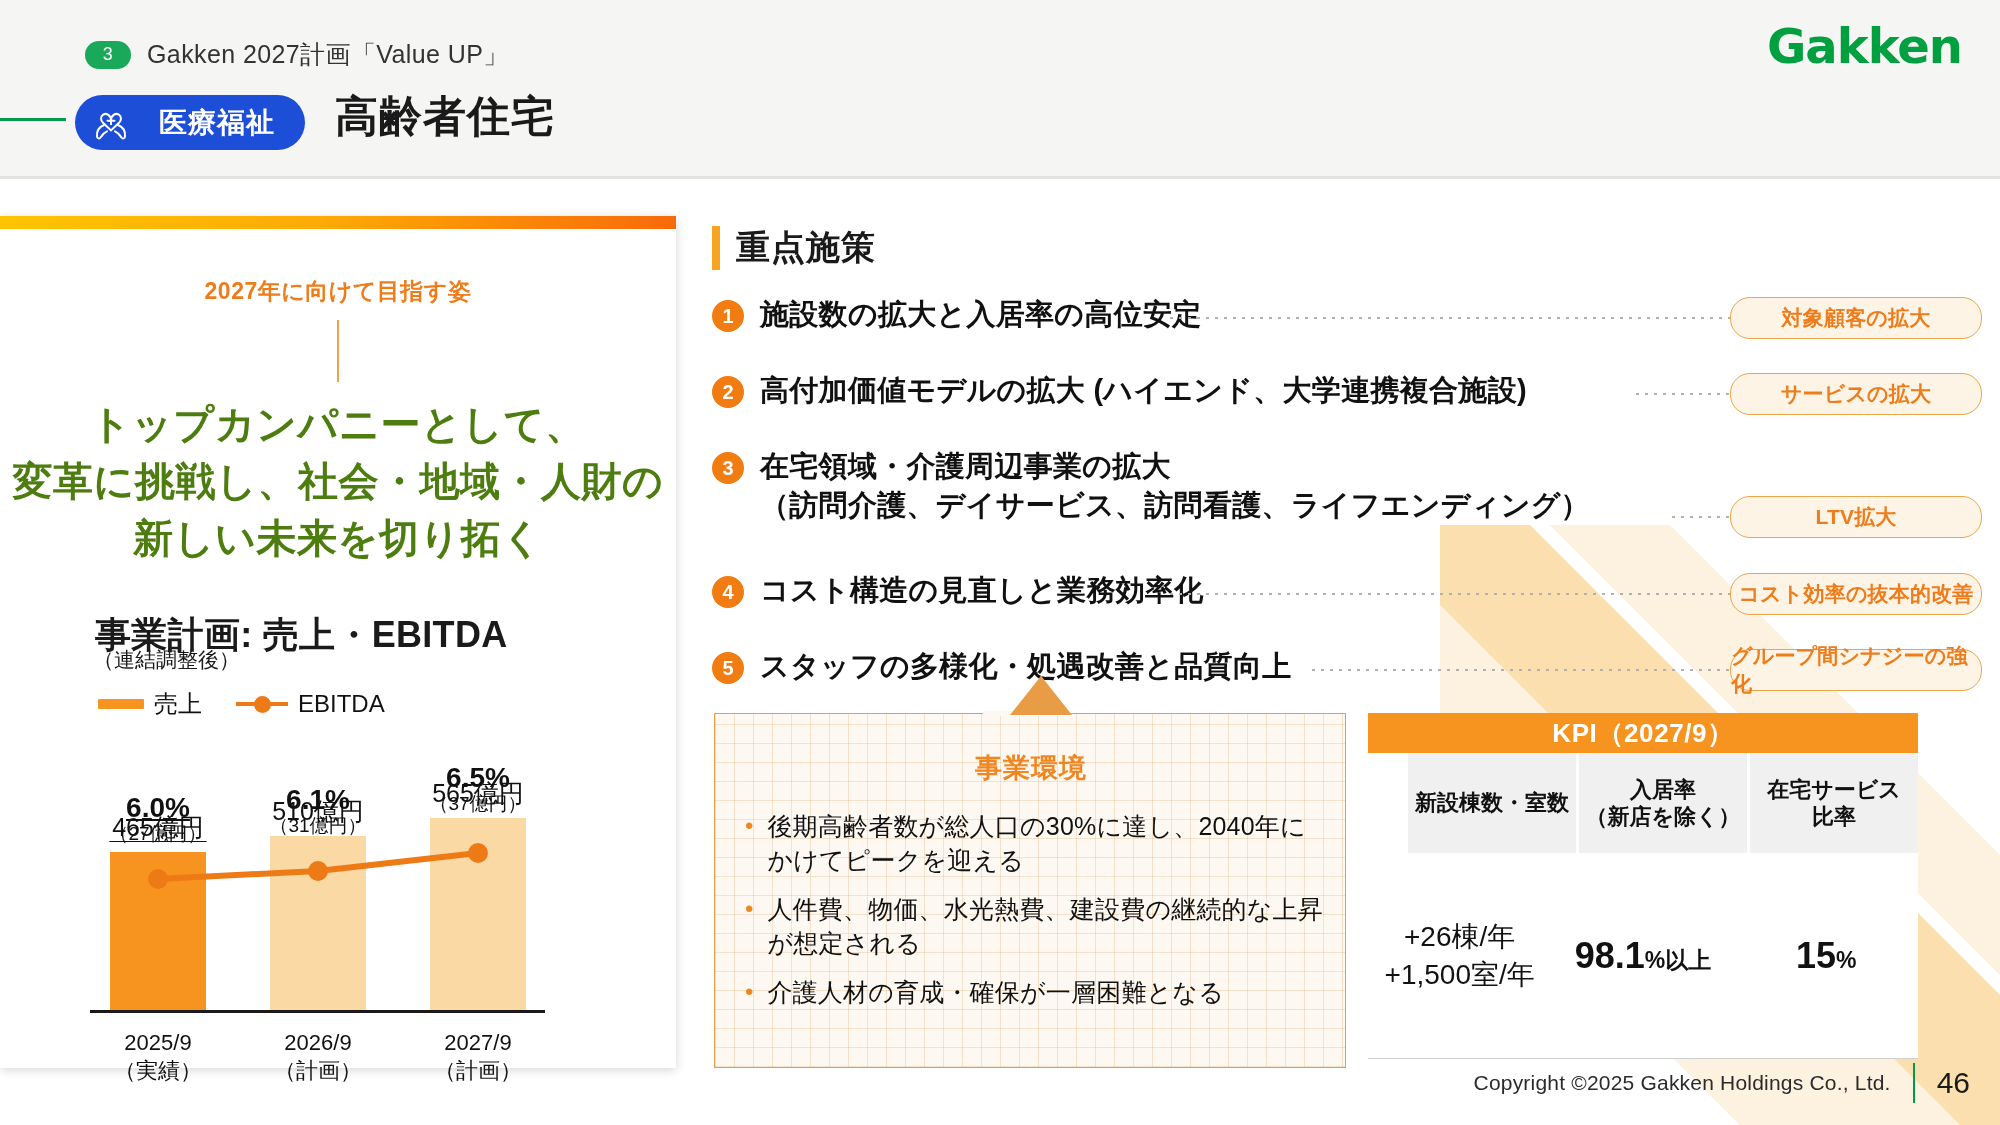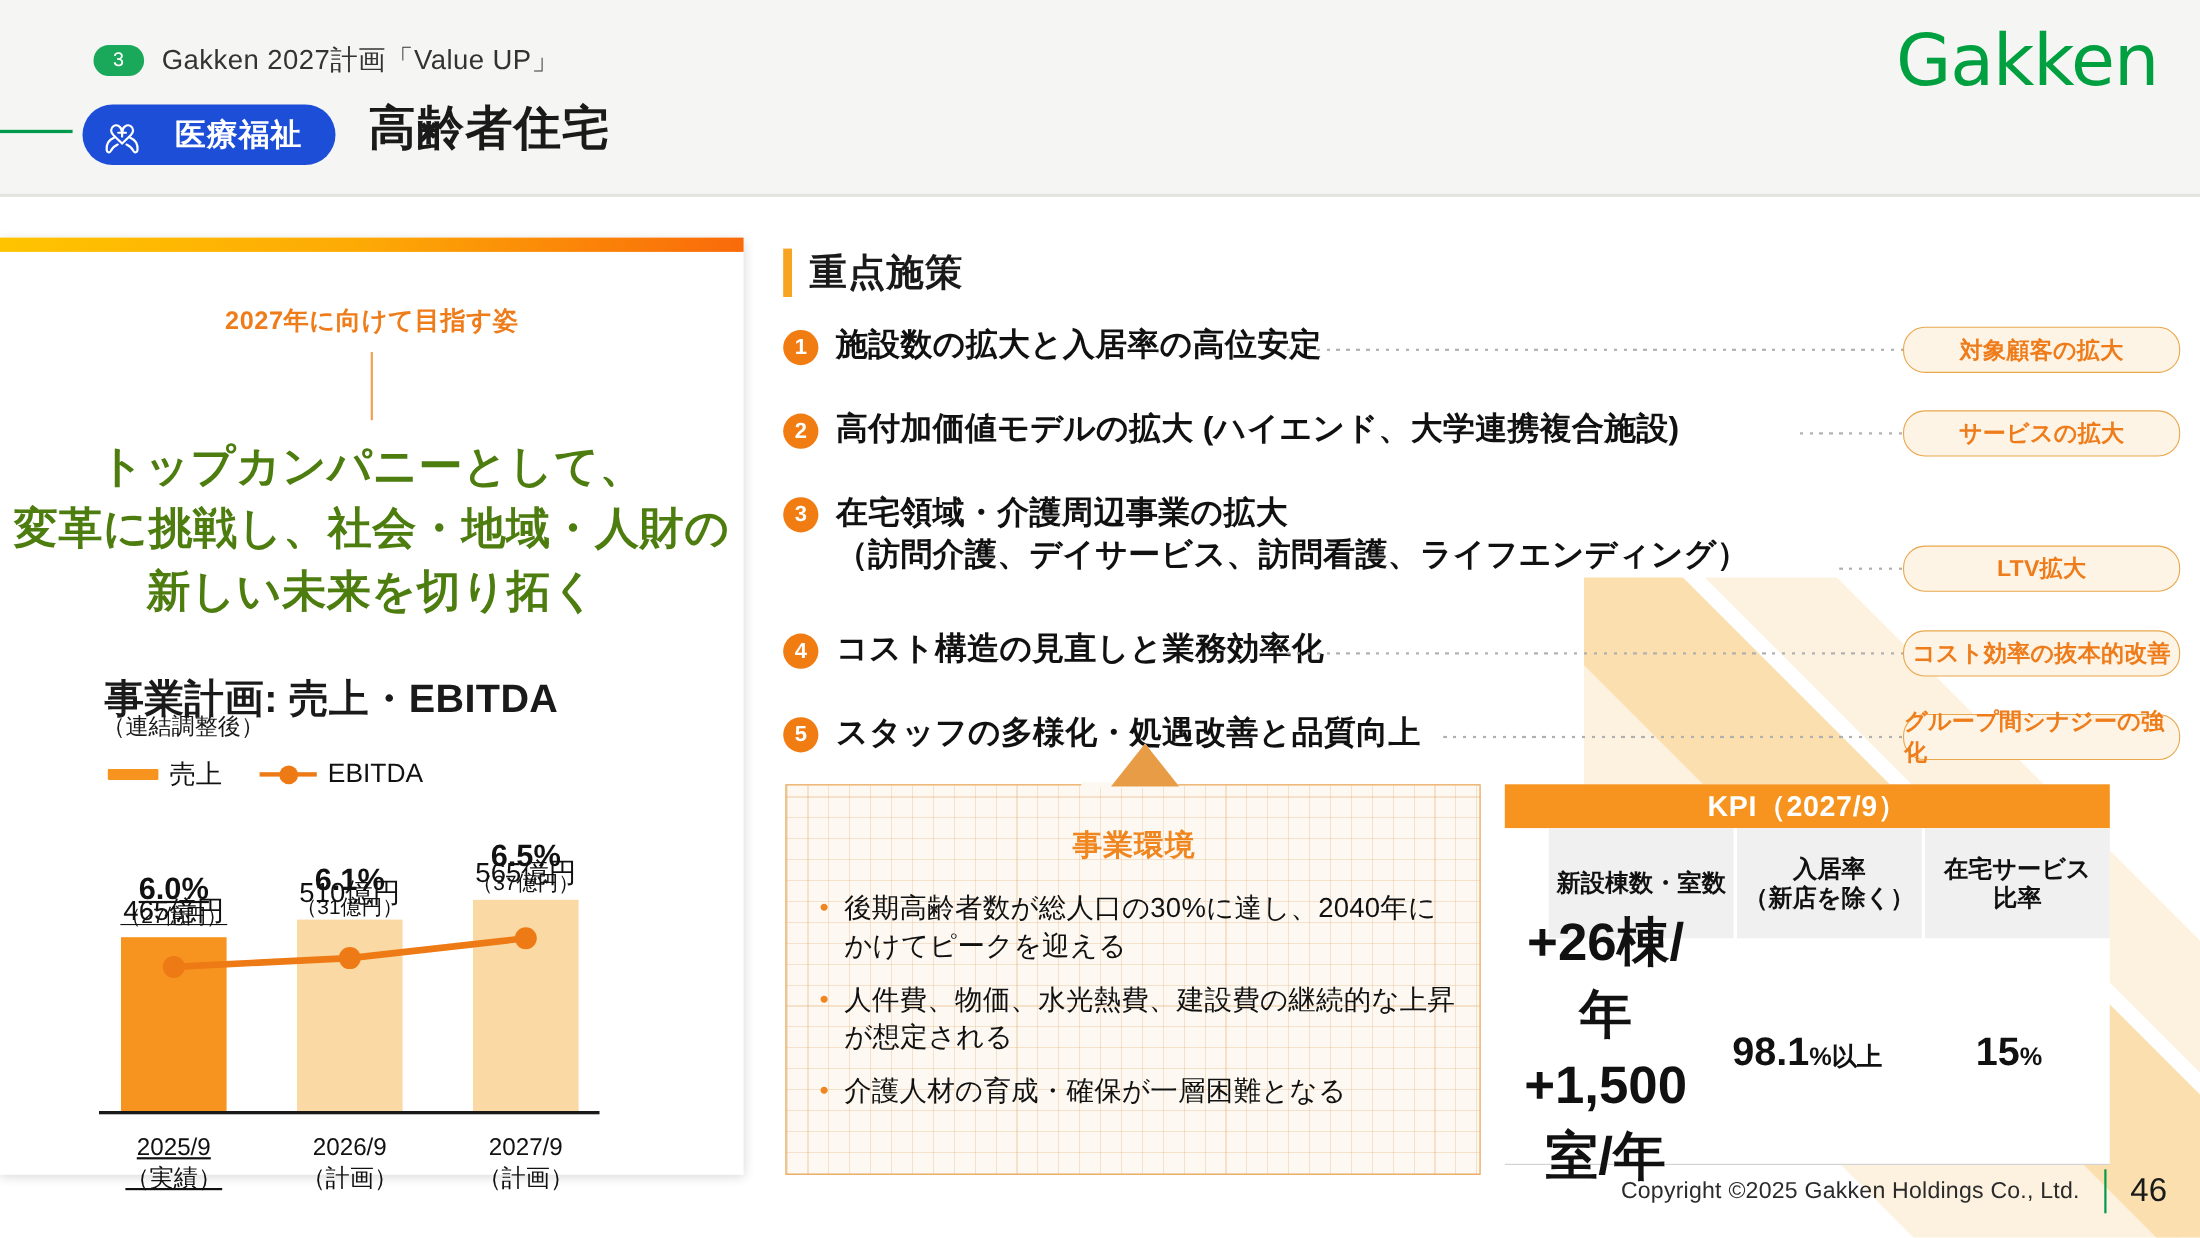--- a/index.html
+++ b/index.html
@@ -36,21 +36,21 @@
     background:#1d4ed8;border-radius:28px;display:flex;align-items:center;
     padding:0 24px 0 16px;box-sizing:border-box;gap:28px;
   }
   .cat-badge svg{display:block;}
   .cat-badge-label{color:#ffffff;font-size:28px;font-weight:bold;letter-spacing:1px;}
   .page-title{
     position:absolute;left:335px;top:88px;font-size:43px;font-weight:bold;color:#1a1a1a;
     letter-spacing:1px;
   }
   .brand-logo{
-    position:absolute;right:38px;top:18px;font-size:65px;font-weight:normal;
+    position:absolute;right:38px;top:18px;font-size:48px;font-weight:bold;
     color:#00a040;letter-spacing:-1px;font-family:"DejaVu Sans",sans-serif;
   }
 
   
   .deco{
     position:absolute;right:0;bottom:0;width:560px;height:600px;overflow:hidden;
     pointer-events:none;z-index:0;
   }
   .deco i{position:absolute;display:block;transform:rotate(-45deg);transform-origin:bottom right;}
   .deco .s1{background:#fdf2e0;width:170px;height:1100px;right:-60px;bottom:-80px;}
@@ -188,21 +188,21 @@
     justify-content:center;text-align:center;font-size:22px;font-weight:bold;color:#111;
     line-height:1.25;box-sizing:border-box;padding:0 6px;
   }
   .kpi-vals{display:flex;height:205px;border-bottom:1.5px solid #cfcfcf;}
   .kpi-val{
     flex:1;display:flex;align-items:center;justify-content:center;text-align:center;
     color:#111;line-height:1.2;
   }
   .kpi-v-big{font-size:36px;font-weight:bold;}
   .kpi-v-sm{font-size:23px;font-weight:bold;}
-  .kpi-v-stack{font-size:48px;font-weight:bold;line-height:1.35;}
+  .kpi-v-stack{font-size:28px;font-weight:normal;line-height:1.35;}
 
   
   .footer{position:absolute;right:30px;bottom:22px;display:flex;align-items:center;gap:22px;z-index:5;}
   .copy{font-size:21px;color:#2b2b2b;letter-spacing:.2px;}
   .foot-div{width:2px;height:40px;background:#009a4e;}
   .pageno{font-size:30px;color:#1a1a1a;}
 </style>
 </head>
 <body>
 
@@ -280,21 +280,21 @@
         <span class="sub">（31億円）</span>
       </div>
       <div class="ptlabel" style="left:288px;top:32px;">
         <span>6.5%</span>
         <span class="sub">（37億円）</span>
       </div>
 
       <div class="bar" style="left:20px;">
         <div class="bar-rect" style="height:158px;background:#F79420;"></div>
         <div class="bar-label" style="bottom:166px;">465億円</div>
-        <div class="xtick" style="bottom:-74px;text-decoration:underline;">
+        <div class="xtick" style="bottom:-74px;">
           <div>2025/9</div>
           <div>（実績）</div>
         </div>
       </div>
 
       <div class="bar" style="left:180px;">
         <div class="bar-rect" style="height:174px;background:#FBD9A4;"></div>
         <div class="bar-label" style="bottom:182px;">510億円</div>
         <div class="xtick" style="bottom:-74px;">
           <div>2026/9</div>

